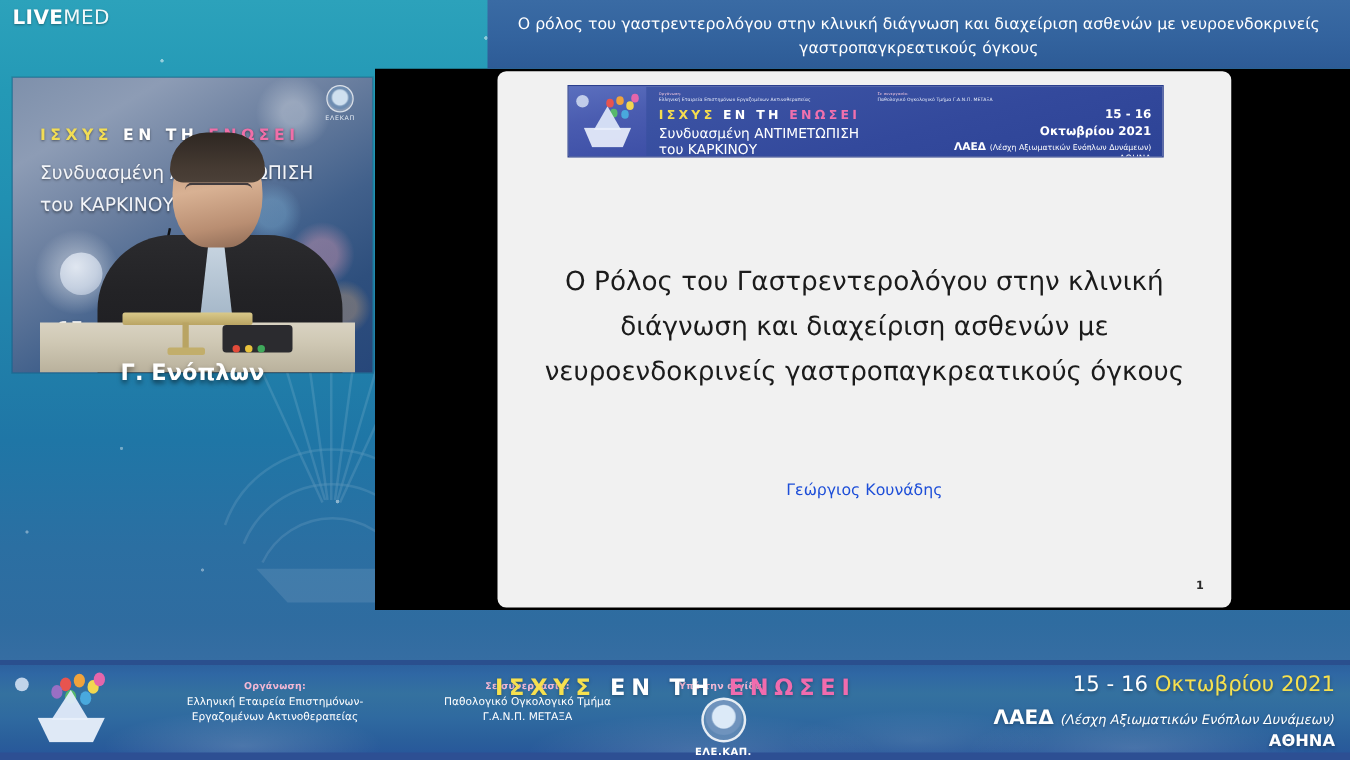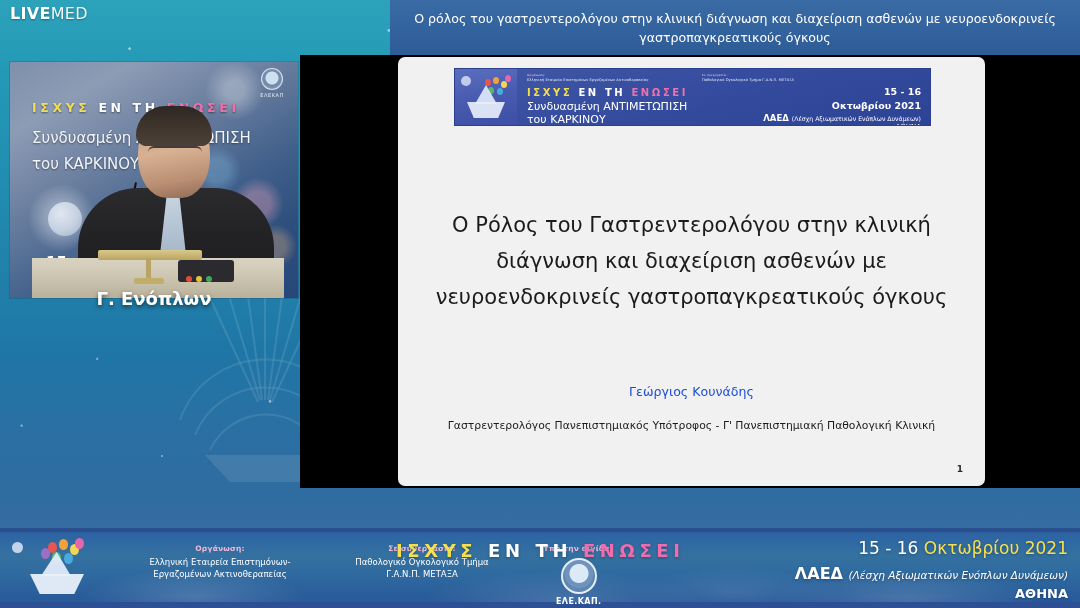--- a/index.html
+++ b/index.html
@@ -400,22 +400,20 @@
         <div id="sl-l3">του ΚΑΡΚΙΝΟΥ</div>
         <div id="sl-date">15 - 16</div>
         <div id="sl-month">Οκτωβρίου 2021</div>
         <div id="sl-laed"><span>ΛΑΕΔ</span> <span class="sub">(Λέσχη Αξιωματικών Ενόπλων Δυνάμεων)</span></div>
         <div id="sl-athina">ΑΘΗΝΑ</div>
       </div>
     </div>
 
     <div id="sl-title">Ο Ρόλος του Γαστρεντερολόγου στην κλινική διάγνωση και διαχείριση ασθενών με νευροενδοκρινείς γαστροπαγκρεατικούς όγκους</div>
     <div id="sl-author">Γεώργιος Κουνάδης</div>
-    <div id="sl-role">Γαστρεντερολόγος
-Πανεπιστημιακός Υπότροφος - Γ' Πανεπιστημιακή Παθολογική Κλινική</div>
     <div id="sl-page">1</div>
   </div>
 </div>
 
 <div id="footer">
   <div id="foot-top-line"></div>
   <div id="foot-bottom-line"></div>
 
   <div id="f-art">
     <div class="moon"></div>

